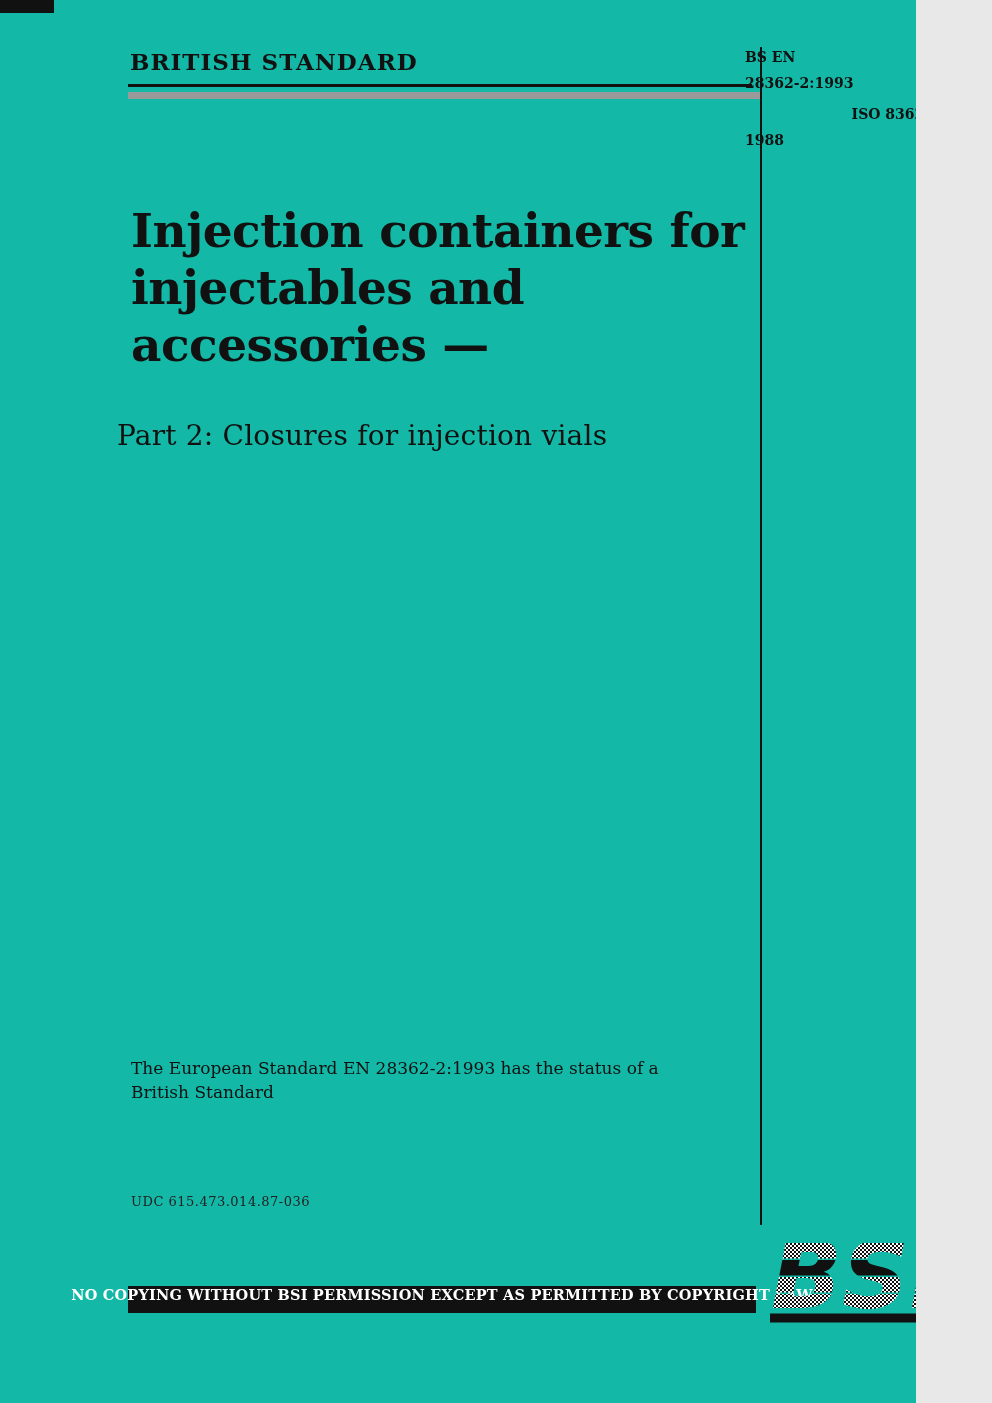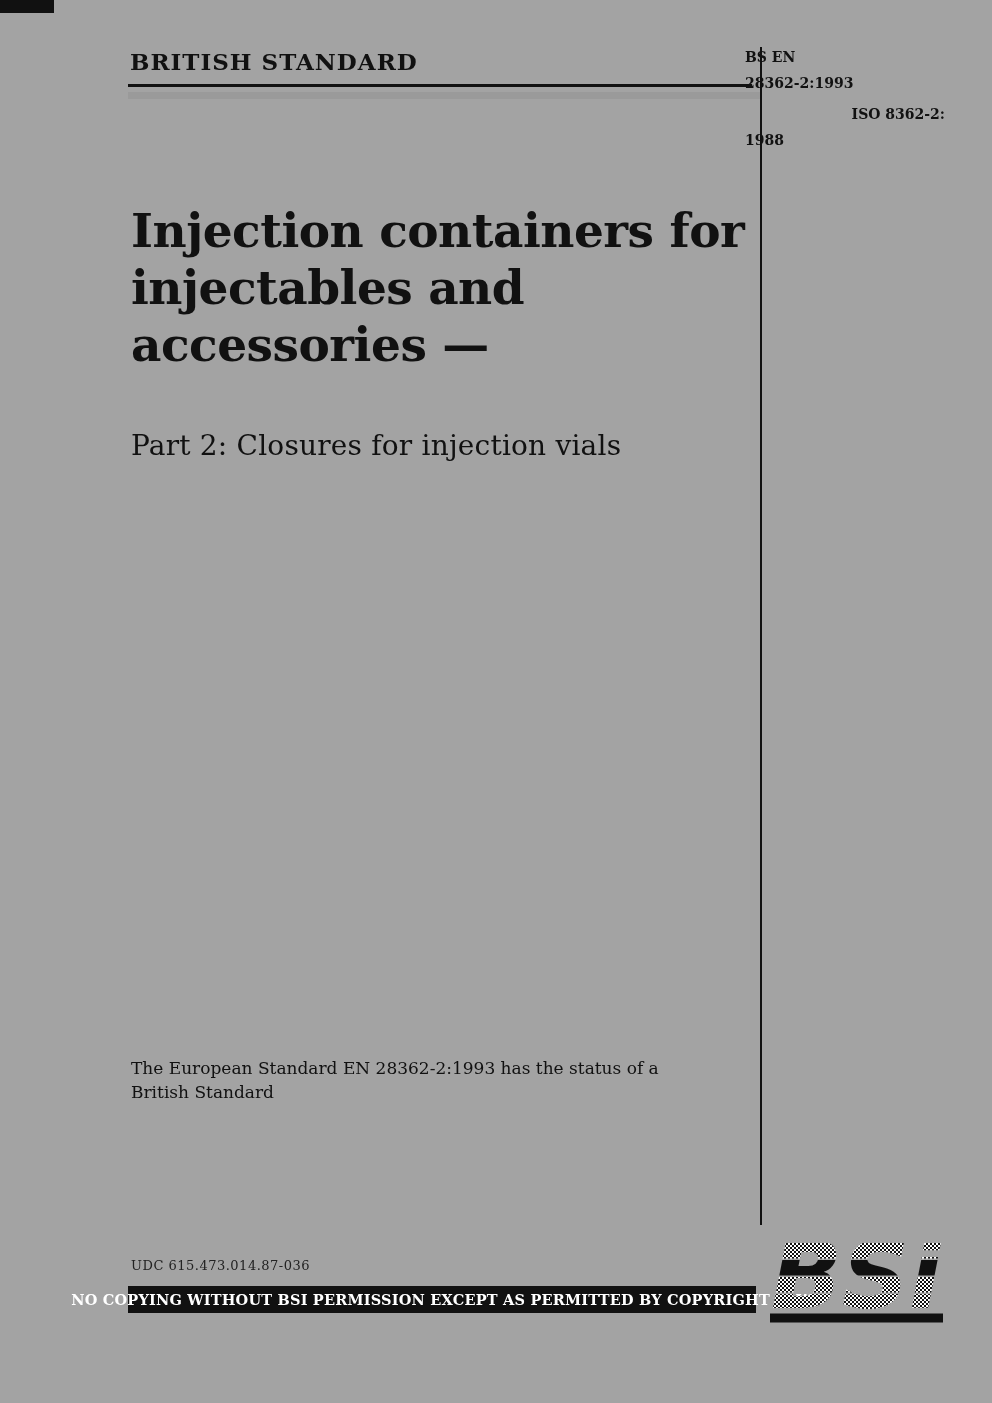--- a/index.html
+++ b/index.html
@@ -1,20 +1,20 @@
 <!DOCTYPE html>
 <html><head>
 <meta charset="utf-8">
 <style>
   html, body { margin: 0; padding: 0; background: #e8e8e8; }
   #page {
     position: relative;
-    width: 992px;
+    width: 916px;
     height: 1403px;
-    background: #a3a3a3;
+    background: #14b8a6;
     overflow: hidden;
     font-family: "DejaVu Serif", "Liberation Serif", serif;
     color: #111111;
   }
   .abs { position: absolute; }
 
   #corner-mark {
     left: 0; top: 0; width: 54px; height: 13px;
     background: #111111;
   }
@@ -42,46 +42,45 @@
   #standard-ref div { display: block; }
 
   #doc-title {
     left: 131px; top: 202px; width: 625px;
     font-size: 47px; font-weight: bold;
     line-height: 57px;
     letter-spacing: -0.5px;
   }
 
   #doc-subtitle {
-    left: 131px; top: 419px; width: 625px;
+    left: 117px; top: 419px; width: 625px;
     font-size: 28px; font-weight: normal;
     letter-spacing: 0.2px;
     white-space: nowrap;
-    margin-top: 10px;
   }
 
   #status-note {
     left: 131px; top: 1056px; width: 520px;
     font-size: 17px;
     line-height: 24px;
     white-space: nowrap;
   }
 
   #udc-code {
-    left: 131px; top: 1258px;
+    left: 131px; top: 1194px;
     font-size: 13px;
     letter-spacing: 0.5px;
     color: #222222;
     white-space: nowrap;
   }
 
   #copyright-bar {
     left: 128px; top: 1286px; width: 628px; height: 27px;
     background: #111111;
-    display: flex; align-items: center; justify-content: center;
+    display: flex; justify-content: center;
   }
   #copyright-bar span {
     color: #ffffff;
     font-size: 14.5px;
     font-weight: bold;
     letter-spacing: 0.2px;
     white-space: nowrap;
   }
 
   #bsi-logo { left: 770px; top: 1243px; width: 173px; height: 80px; }

